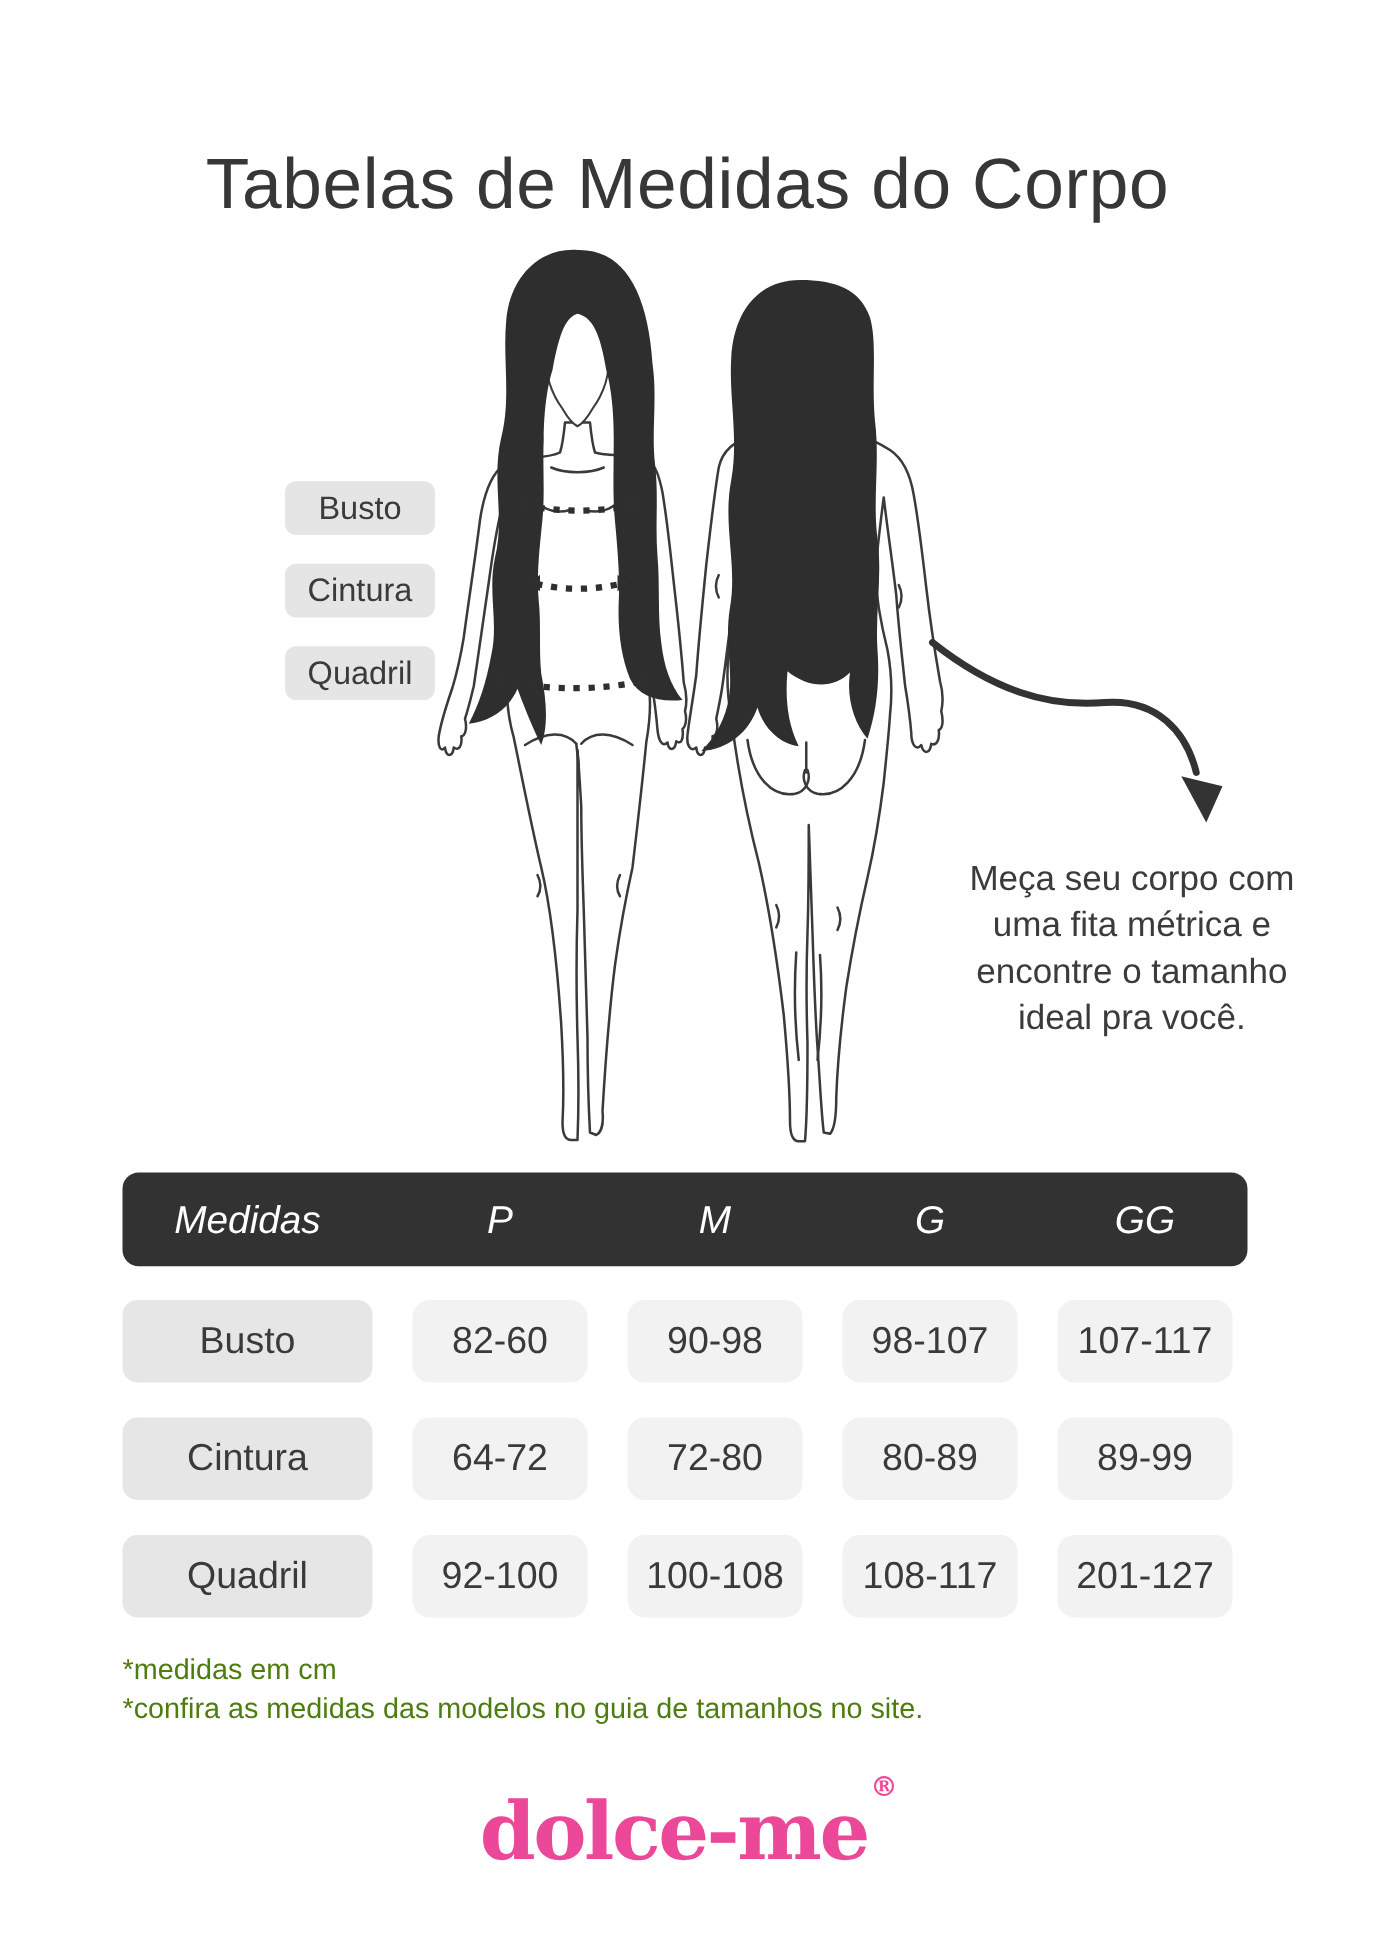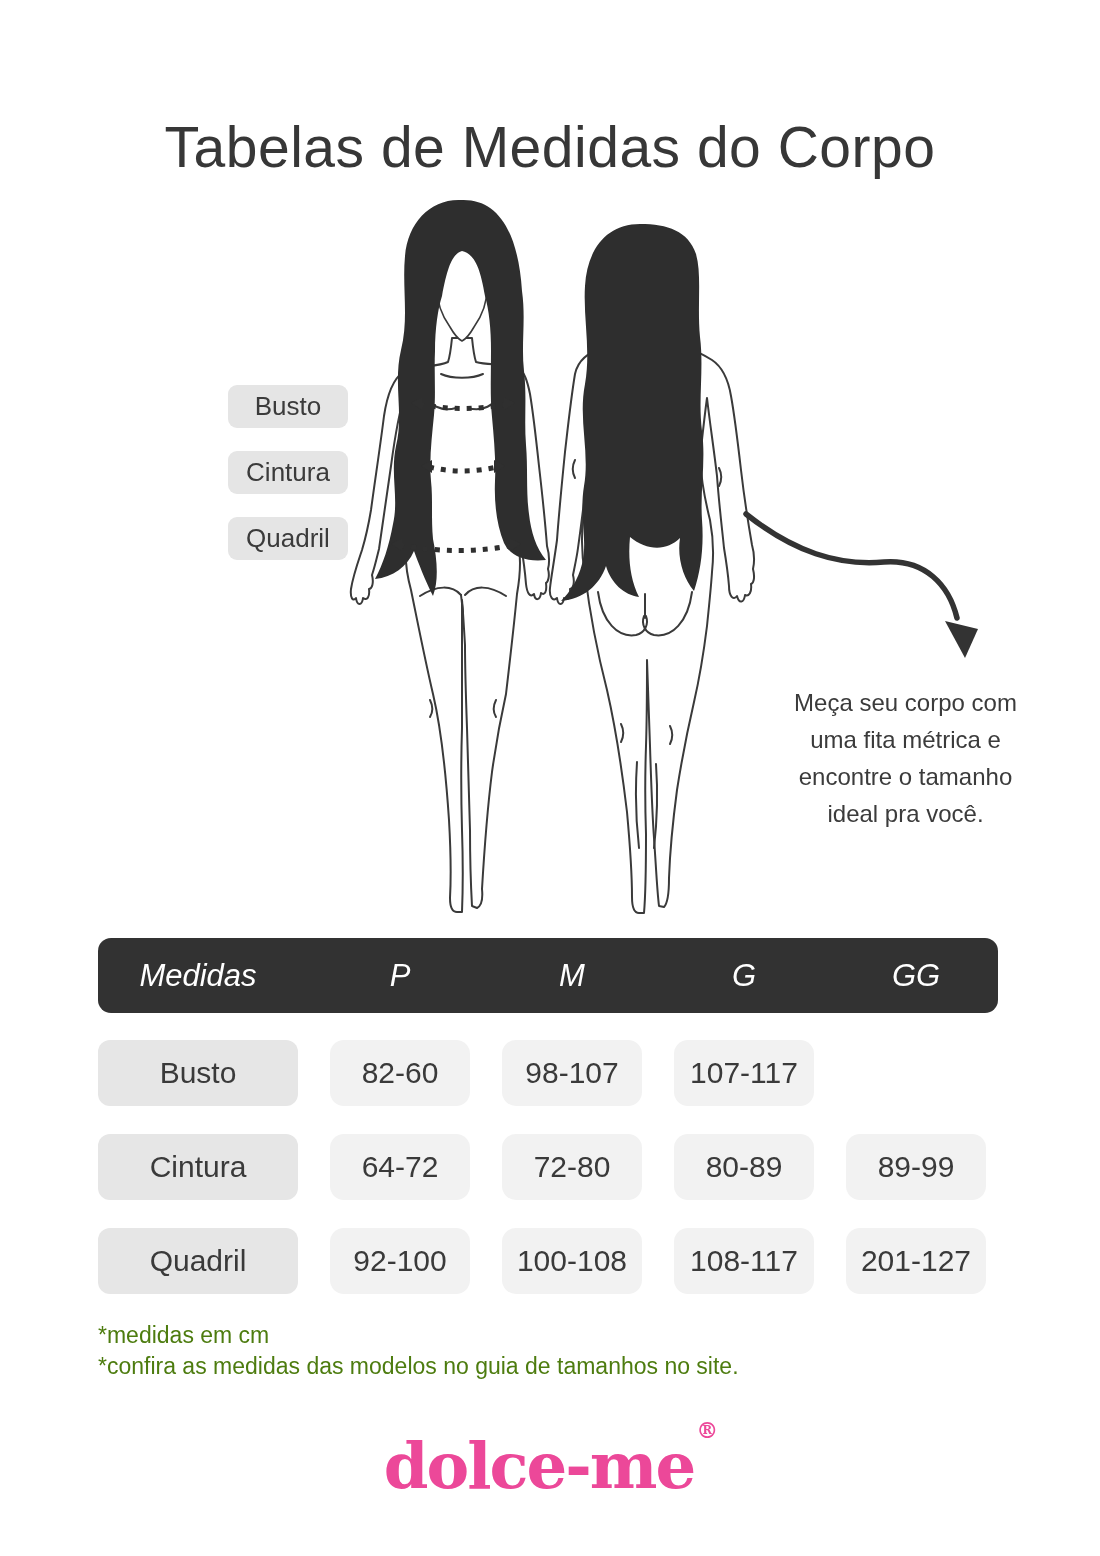--- a/index.html
+++ b/index.html
@@ -15,21 +15,21 @@
   .pill{
     position:absolute;left:228px;width:120px;height:43px;background:#e5e5e5;
     border-radius:9px;display:flex;align-items:center;justify-content:center;
     font-size:26px;color:#3b3b3b;z-index:2;
   }
   .pill.busto{top:385px;}
   .pill.cintura{top:451px;}
   .pill.quadril{top:517px;}
   .note{
     position:absolute;left:748px;top:684px;width:315px;text-align:center;
-    font-size:24px;line-height:37px;color:#3b3b3b;z-index:2;
+    font-size:28px;line-height:37px;color:#3b3b3b;z-index:2;
   }
   .grid5{
     display:grid;grid-template-columns:200px 140px 140px 140px 140px;column-gap:32px;
   }
   .thead{
     position:absolute;left:98px;top:938px;width:900px;height:75px;
     background:#323232;border-radius:13px;color:#ffffff;z-index:2;
     align-items:center;
     font-style:italic;
   }
@@ -188,20 +188,21 @@
     <div class="th">Medidas</div>
     <div class="th">P</div>
     <div class="th">M</div>
     <div class="th">G</div>
     <div class="th">GG</div>
   </div>
 
   <div class="trow r0 grid5">
     <div class="cell lab">Busto</div>
     <div class="cell">82-60</div>
+    <div class="cell">90-98</div>
     <div class="cell">98-107</div>
     <div class="cell">107-117</div>
   </div>
 
   <div class="trow r1 grid5">
     <div class="cell lab">Cintura</div>
     <div class="cell">64-72</div>
     <div class="cell">72-80</div>
     <div class="cell">80-89</div>
     <div class="cell">89-99</div>

